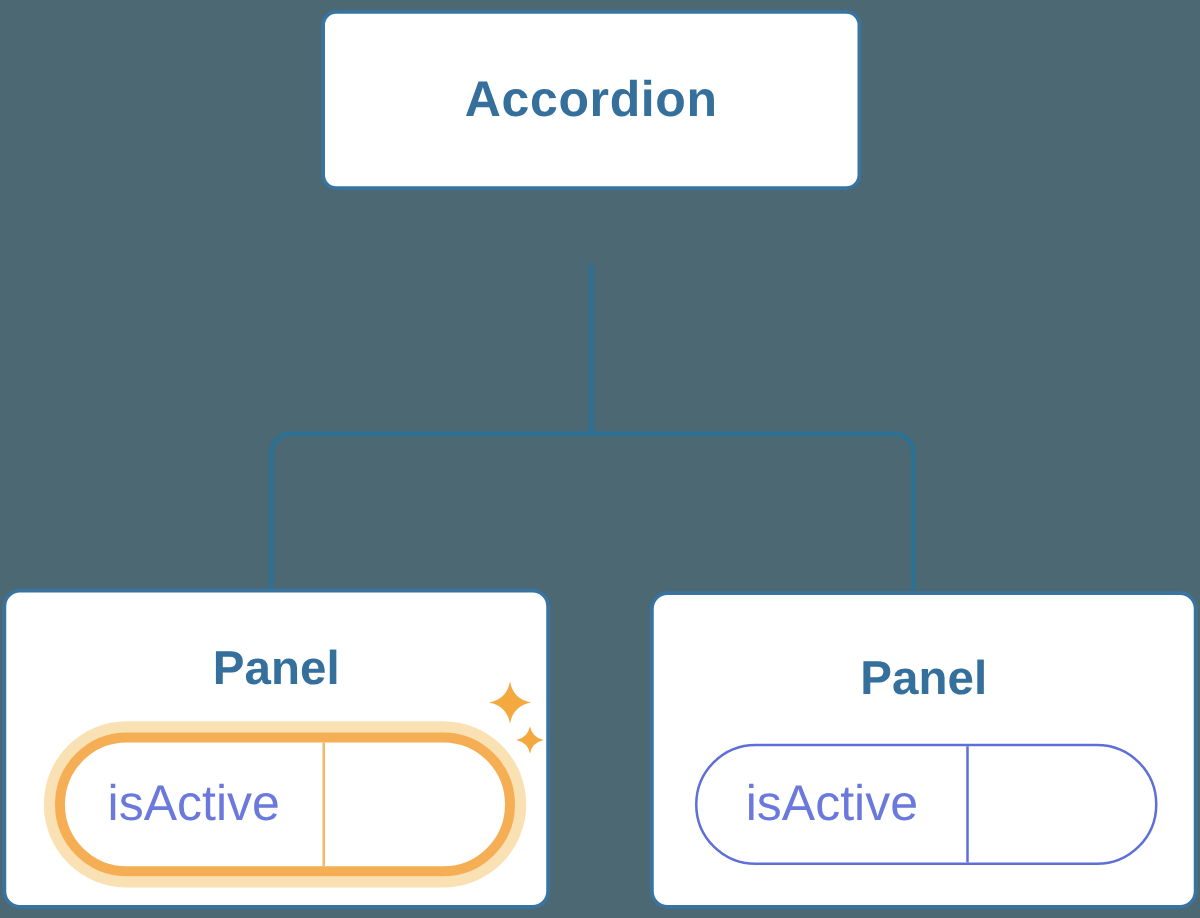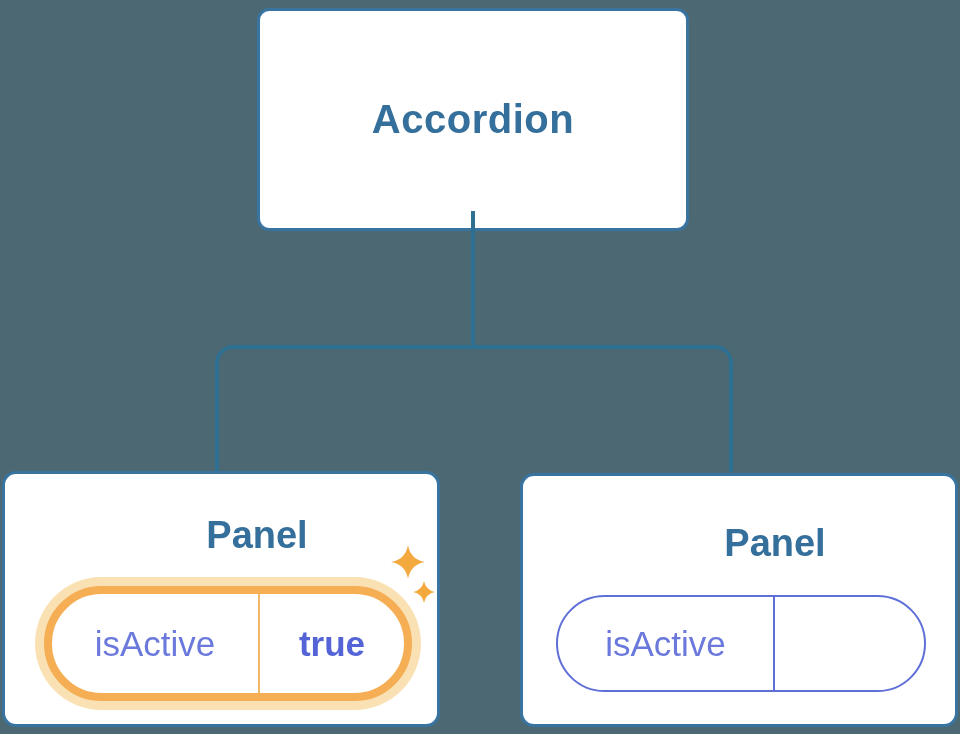--- a/index.html
+++ b/index.html
@@ -13,21 +13,21 @@
   .stage { position: absolute; inset: 0; }
 
   
   .node {
     position: absolute;
     background: #ffffff;
     border: 3px solid #3973A0;
     box-sizing: border-box;
   }
   .accordion-node {
-    left: 257px; top: 8px; width: 432px; height: 223px;
+    left: 257px; top: 8px; width: 432px; height: 144px;
     border-radius: 12px;
     display: flex; align-items: center; justify-content: center;
   }
   .node-label {
     font-size: 40px; font-weight: 600; color: #356F9B; letter-spacing: .5px;
   }
 
   
   .trunk {
     position: absolute;
@@ -42,35 +42,35 @@
     border-radius: 18px 18px 0 0;
     box-sizing: border-box;
   }
 
   
   .panel-node { border-radius: 14px; }
   .panel-left  { left: 2px;   top: 471px; width: 438px; height: 256px; }
   .panel-right { left: 520px; top: 473px; width: 438px; height: 254px; }
   .panel-title {
     position: absolute; left: 0; width: 100%; text-align: center;
-    font-size: 38px; font-weight: 600; color: #356F9B; margin-left: 36px;
+    font-size: 38px; font-weight: 600; color: #356F9B;
   }
   .panel-left  .panel-title { top: 40px; }
   .panel-right .panel-title { top: 46px; }
 
   
   .pill {
     position: absolute;
     display: flex; align-items: stretch;
     background: #ffffff;
     box-sizing: border-box;
   }
   .cell {
     display: flex; align-items: center; justify-content: center;
-    font-size: 35px; color: #6A79DB;
+    font-size: 40px; color: #6A79DB;
   }
   .pill-active {
     left: 39px; top: 112px; width: 368px; height: 115px;
     border: 8px solid #F6AE55;
     border-radius: 64px;
     box-shadow: 0 0 0 9px #FAE1B4;
   }
   .pill-active .cell-key   { width: 206px; }
   .pill-active .cell-value { width: 144px; font-weight: 700; color: #5464D6; }
   .divider-active { width: 2px; background: #F3B768; }
@@ -101,21 +101,20 @@
 
   <div class="trunk"></div>
   <div class="branch"></div>
 
   <div class="node panel-node panel-left">
     <div class="panel-title">Panel</div>
 
     <div class="pill pill-active">
       <div class="cell cell-key">isActive</div>
       <div class="divider-active"></div>
-      <div class="cell cell-value">true</div>
     </div>
 
     <svg class="sparkles" viewBox="0 0 56 62" aria-hidden="true">
       <path fill="#F3A93D" d="M22,1 Q24.5,15.5 39,18 Q24.5,20.5 22,35 Q19.5,20.5 5,18 Q19.5,15.5 22,1 Z"></path>
       <path fill="#F3A93D" d="M38,37 Q39.8,46.2 49,48 Q39.8,49.8 38,59 Q36.2,49.8 27,48 Q36.2,46.2 38,37 Z"></path>
     </svg>
   </div>
 
   <div class="node panel-node panel-right">
     <div class="panel-title">Panel</div>

